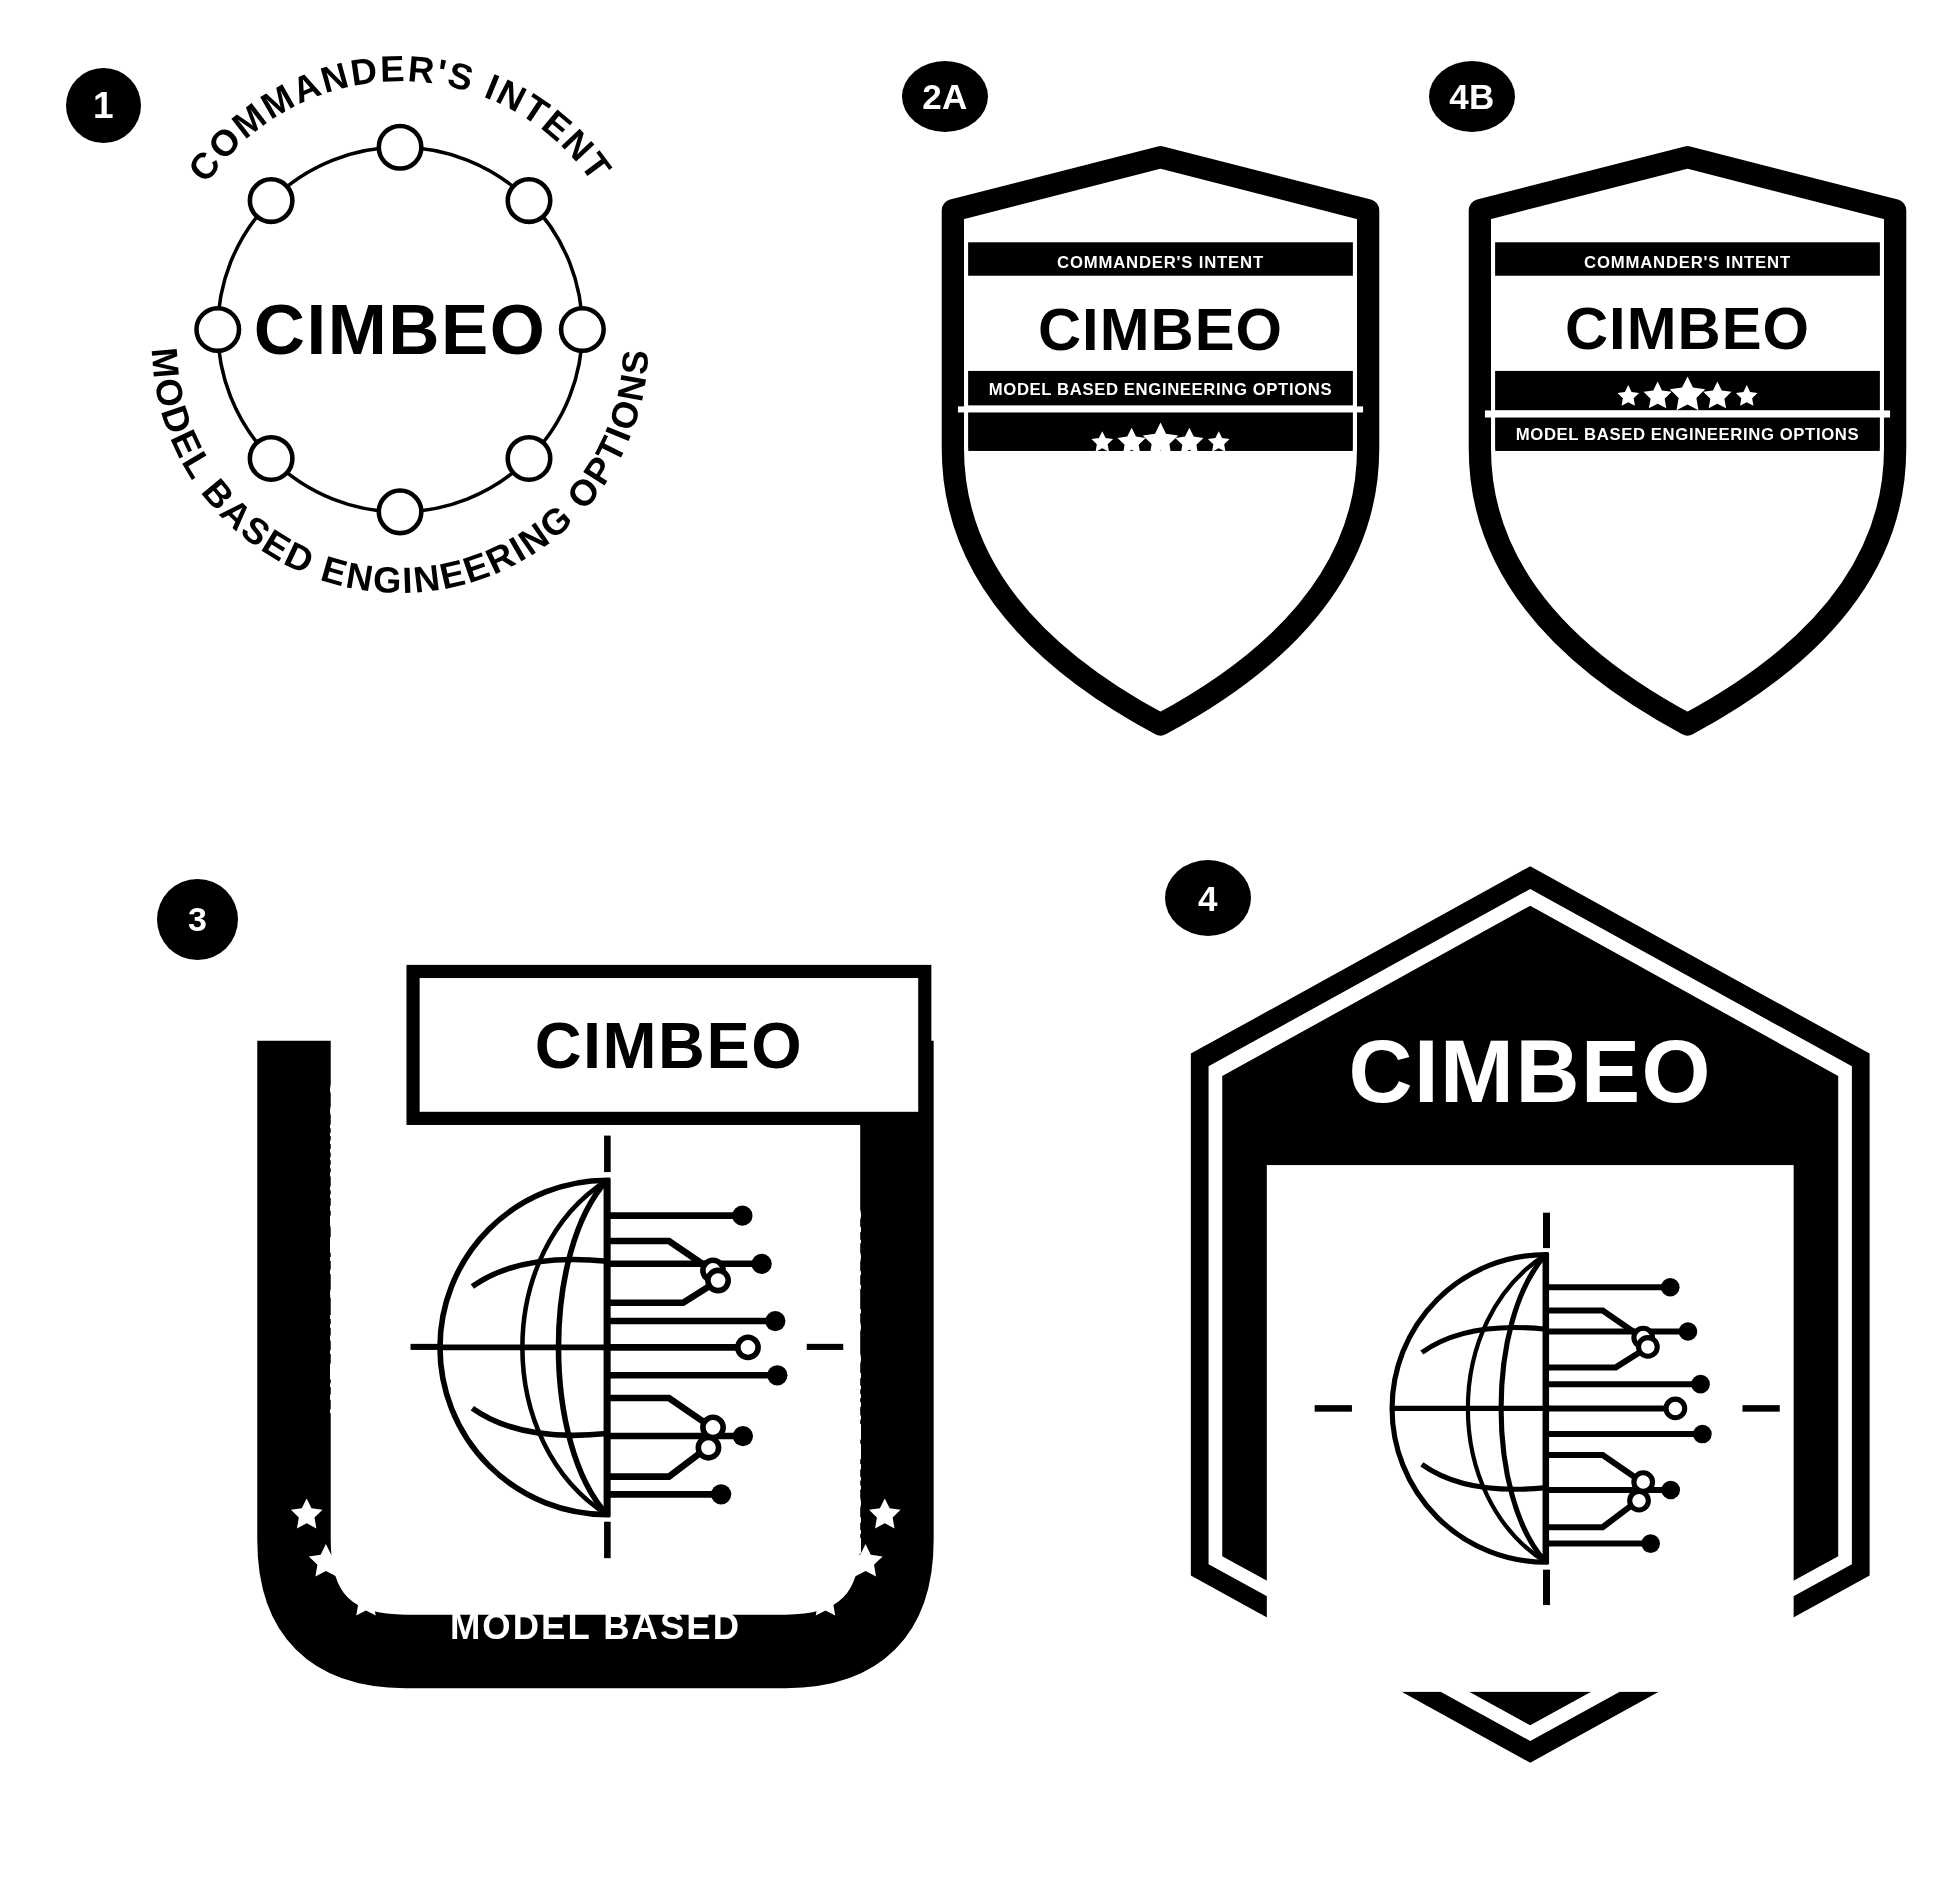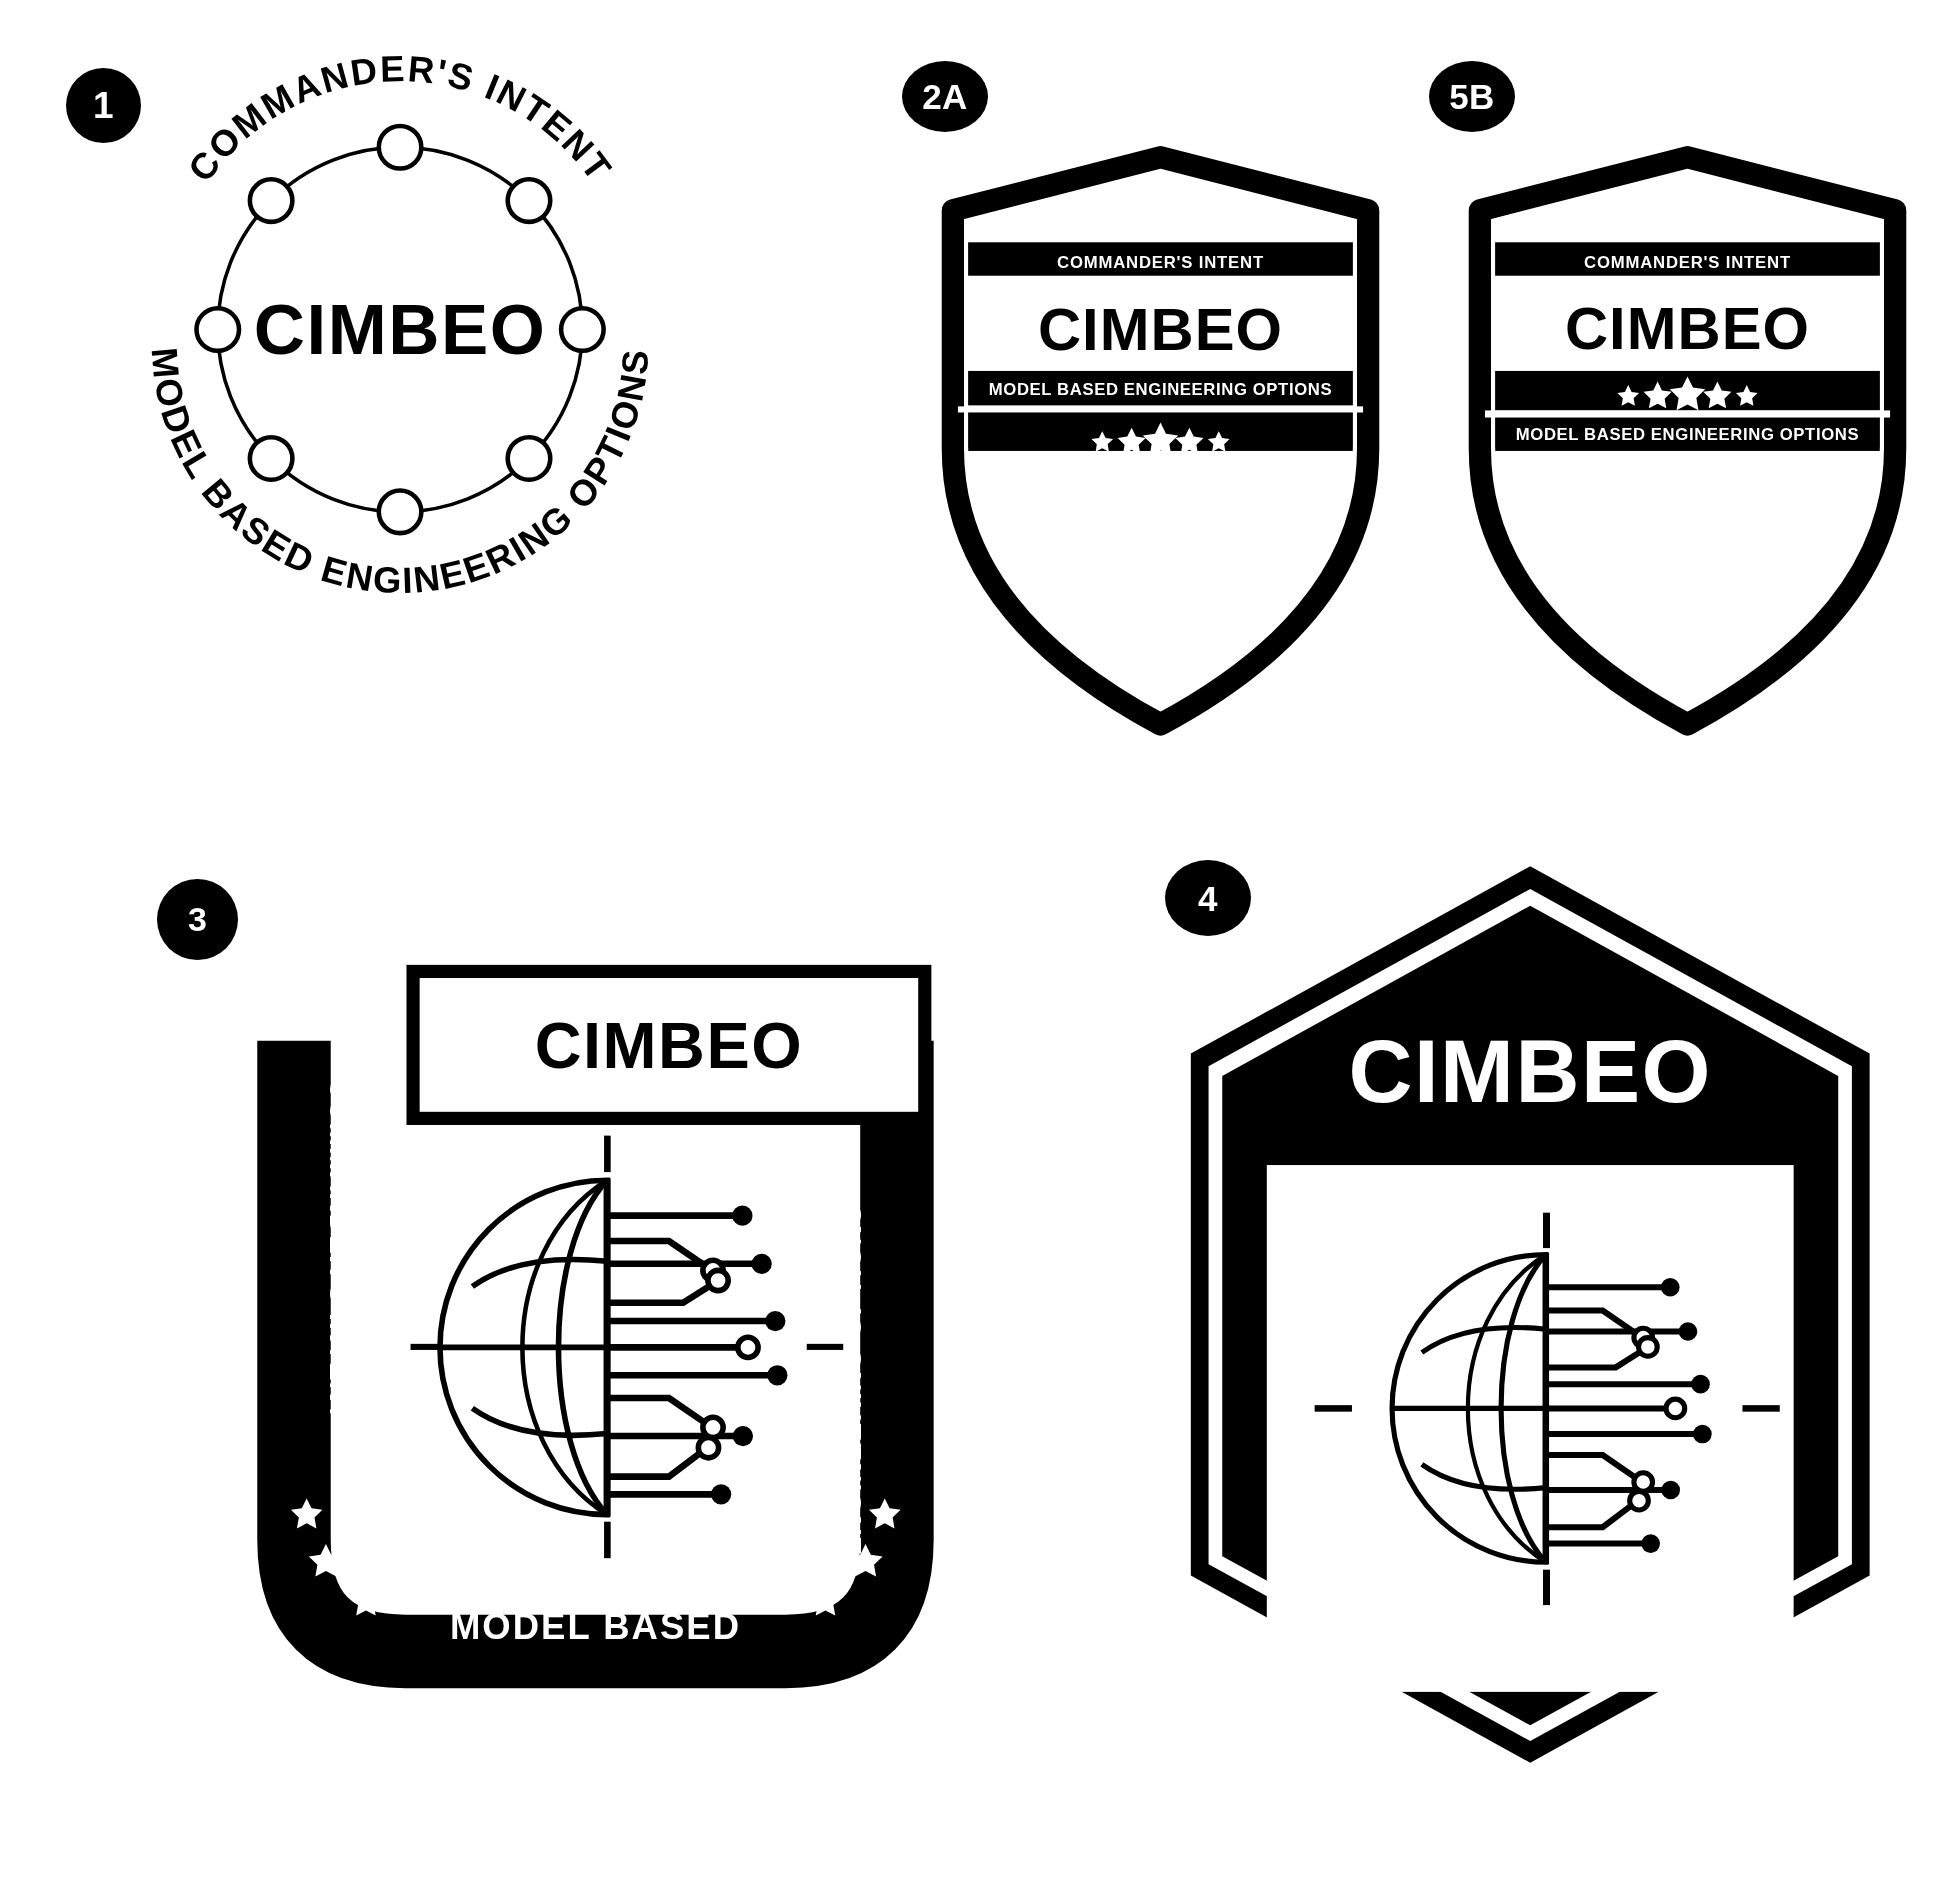--- a/index.html
+++ b/index.html
@@ -110,21 +110,21 @@
         <path d="M 557 724 l 8.6 17.4 19.2 2.8 -13.9 13.5 3.3 19.1 -17.2 -9 -17.2 9 3.3 -19.1 -13.9 -13.5 19.2 -2.8 Z"></path>
         <path d="M 615 731 l 6.6 13.4 14.8 2.2 -10.7 10.4 2.5 14.7 -13.2 -7 -13.2 7 2.5 -14.7 -10.7 -10.4 14.8 -2.2 Z"></path>
       </g>
 
       <rect x="100" y="682" width="800" height="12" fill="#fff"></rect>
     </svg>
   </div>
 
   <div class="badge-block" style="left:1434px; top:61px; width:507px; height:709px;">
 
-    <div class="marker" style="left:-5px; top:0px; width:86px; height:71px; font-size:35px;">5B</div>
+    <div class="marker" style="left:-5px; top:0px; width:86px; height:71px; font-size:35px;">4B</div>
 
     <svg width="507" height="709" viewBox="0 0 1000 1400">
       <defs>
         <clipPath id="clip2b">
           <path d="M 120 305 L 500 215 L 880 305 L 880 760 Q 880 1060 500 1270 Q 120 1060 120 760 Z"></path>
         </clipPath>
       </defs>
 
       <path d="M 90 295 L 500 190 L 910 295 L 910 765 Q 910 1090 500 1310 Q 90 1090 90 765 Z" fill="none" stroke="#000" stroke-width="44" stroke-linejoin="round"></path>
 

